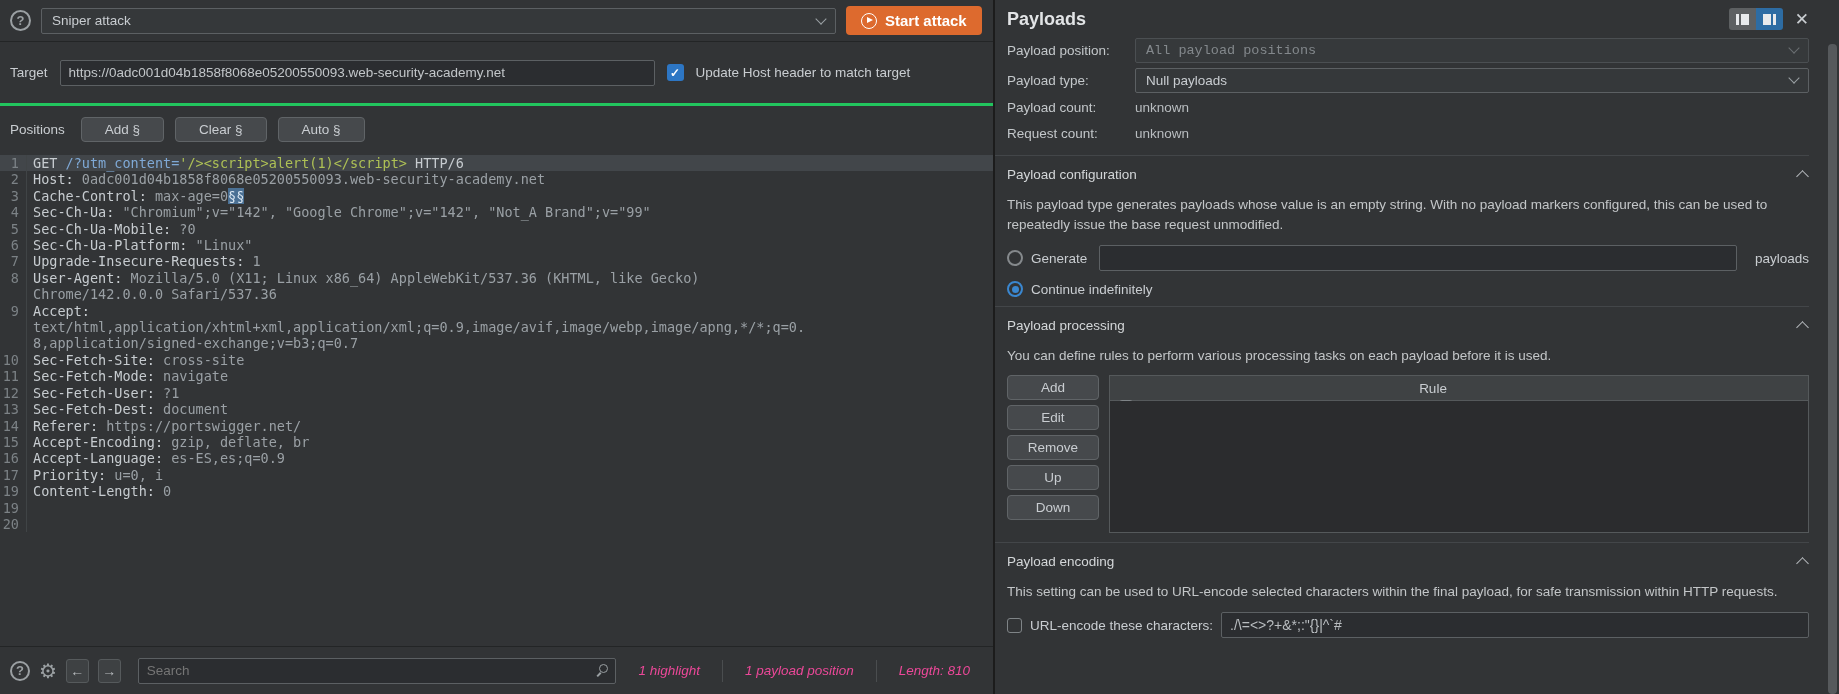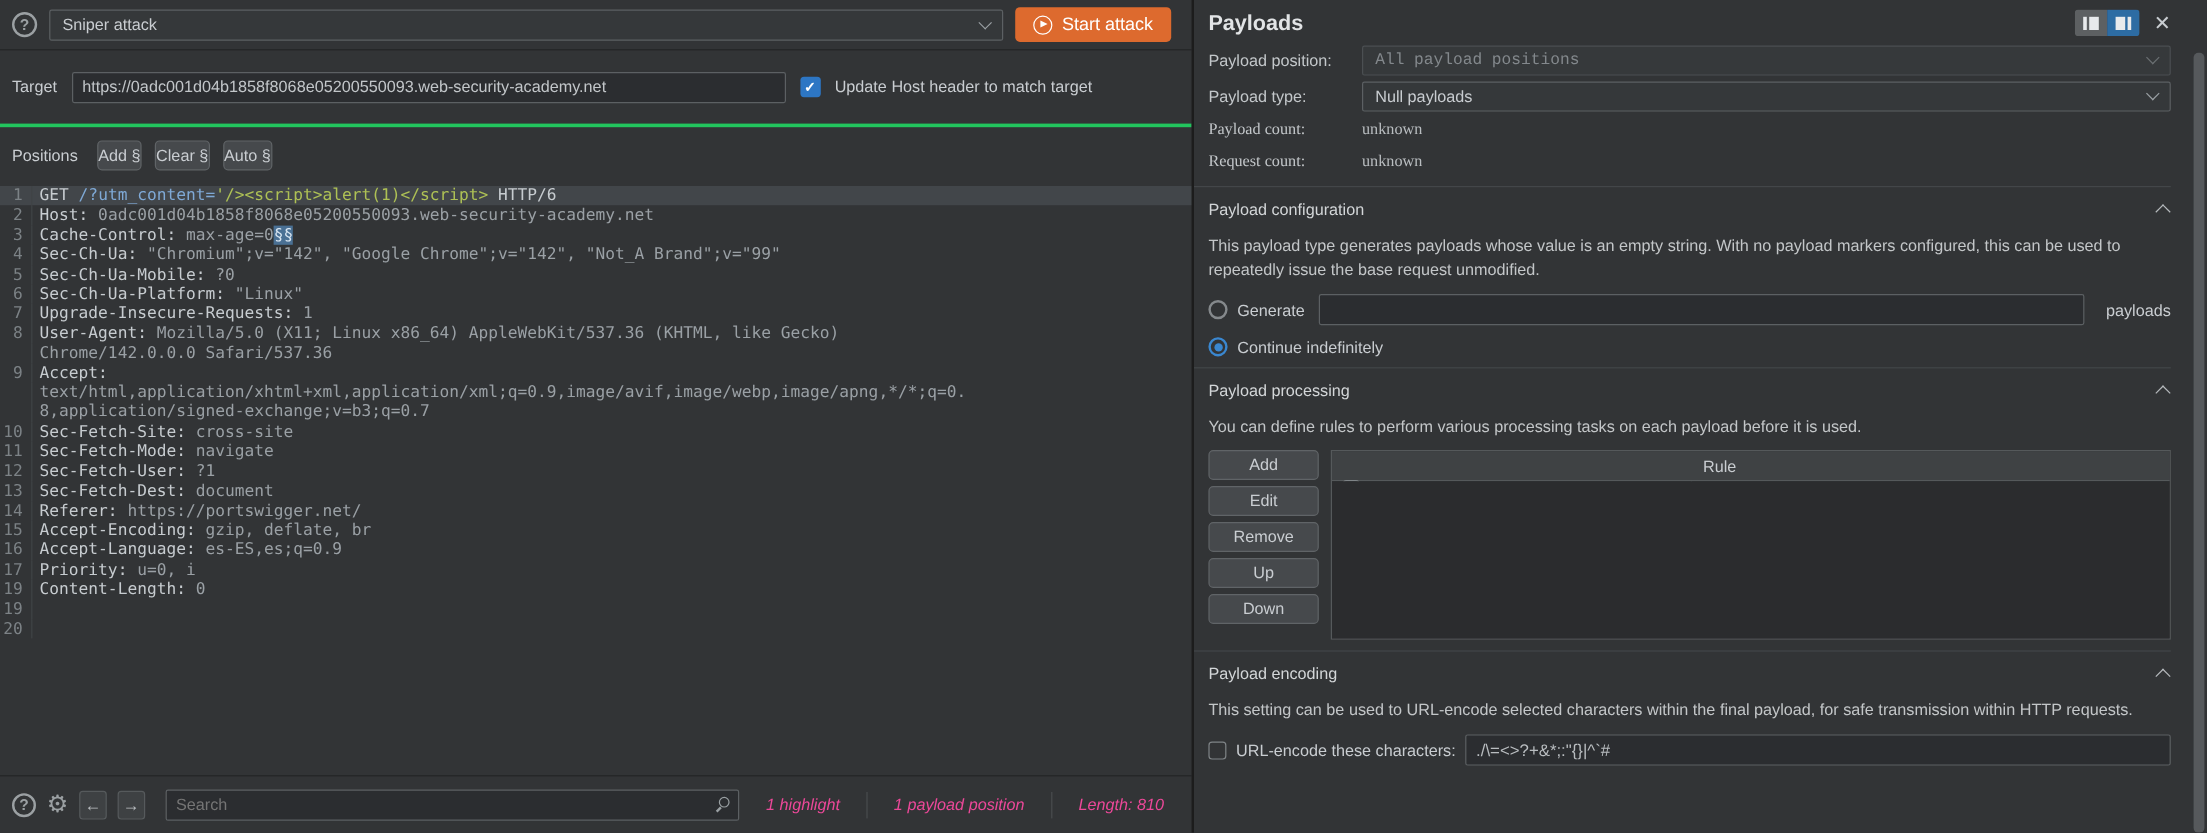--- a/index.html
+++ b/index.html
@@ -23,41 +23,41 @@
   }
   .select {
     background:#35383a; border:1px solid #5c6063; border-radius:2px; height:26px;
     display:flex; align-items:center; padding:0 10px; color:#c9cdd1; position:relative;
   }
   .select .chev-down { margin-left:auto; }
   .chev-down { width:8px; height:8px; border-right:1.6px solid #9aa0a4; border-bottom:1.6px solid #9aa0a4; transform:rotate(45deg); margin-top:-4px; flex:0 0 auto; }
   .chev-up   { width:9px; height:9px; border-right:1.7px solid #b6babd; border-bottom:1.7px solid #b6babd; transform:rotate(-135deg); margin-bottom:-4px; flex:0 0 auto; }
   .attack-select { width:795px; }
   .btn-start {
-    background:#dd6a2e; color:#fff; font-weight:normal; font-size:15px;
+    background:#dd6a2e; color:#fff; font-weight:bold; font-size:15px;
     border:none; border-radius:4px; height:29px; padding:0 15px;
     display:flex; align-items:center; gap:8px; cursor:pointer; flex:0 0 auto;
   }
   .play-icon { width:16px; height:16px; border:1.7px solid #fff; border-radius:50%; position:relative; }
   .play-icon::after { content:""; position:absolute; left:5px; top:3.5px; border-left:6px solid #fff; border-top:3.5px solid transparent; border-bottom:3.5px solid transparent; }
 
   .target-row { height:64px; display:flex; align-items:center; padding:0 10px; gap:12px; border-bottom:3px solid #22c55e; }
   .input {
     background:#2b2d30; border:1px solid #5c6063; border-radius:2px; height:26px;
     color:#c2c6c9; padding:0 8px; font-family:"Liberation Sans", sans-serif; font-size:13.5px; outline:none;
   }
   .target-input { width:595px; }
   .checkbox { width:17px; height:17px; border-radius:3px; flex:0 0 auto; }
   .checkbox.checked { background:#2d76c4; color:#fff; display:flex; align-items:center; justify-content:center; font-size:12px; font-weight:bold; }
   .checkbox.unchecked { background:transparent; border:1.5px solid #7f8487; }
 
   .positions-row { height:46px; display:flex; align-items:center; padding:0 10px; gap:11px; }
   .btn {
     background:#46494c; border:1px solid #606467; border-radius:4px; color:#c9cdd1;
-    font-family:"Liberation Sans", sans-serif; font-size:13.5px; height:25px; padding:0 0; cursor:pointer;
+    font-family:"Liberation Sans", sans-serif; font-size:13.5px; height:25px; padding:0 23px; cursor:pointer;
   }
   .positions-label { margin-right:5px; }
 
   
   .editor { flex:1; overflow:hidden; font-family:"DejaVu Sans Mono", monospace; font-size:13.5px; line-height:16.4px; padding-top:3px; position:relative; cursor:text; }
   .ed-row { display:flex; white-space:pre; }
   .ed-row.hl { background:#42464a; }
   .ed-num { width:27px; flex:0 0 auto; text-align:right; padding-right:7px; color:#7c8286; border-right:1px solid #404446; }
   .ed-text { padding-left:6px; white-space:pre; }
   .tok-plain { color:#c7ccd0; }
@@ -91,21 +91,21 @@
   .lb-bar { background:#e8eaec; height:11px; }
   .lb-thin { width:3px; }
   .lb-wide { width:8px; }
   .close-x { color:#c9cdd1; font-size:17px; cursor:pointer; line-height:1; }
 
   .form-row { display:flex; align-items:center; height:28px; margin-top:2px; }
   .form-label { width:128px; flex:0 0 auto; color:#c3c7ca; }
   .form-row .select { flex:1; height:25px; }
   .select.disabled { border-color:#4b4f52; color:#83888c; background:#36393b;font-family:Liberation Mono, monospace; }
   .select.disabled .chev-down { border-color:#6a6f72; }
-  .count-row { display:flex; align-items:center; height:25px; margin-top:1px;font-family:Liberation Serif, serif; }
+  .count-row { display:flex; align-items:center; height:25px; margin-top:1px; }
   .count-val { color:#b9bdc0; }
 
   .hr { border:none; border-top:1px solid #434649; margin:9px 0 0 -12px; }
 
   .section-header { display:flex; align-items:center; height:30px; margin-top:3px; }
   .section-title { color:#d3d6d8; }
   .section-header .chev-up { margin-left:auto; margin-right:2px; }
   .section-desc { color:#c3c6c8; line-height:20px; margin-top:6px; max-width:800px; }
 
   .radio-row { display:flex; align-items:center; gap:8px; margin-top:10px; }

